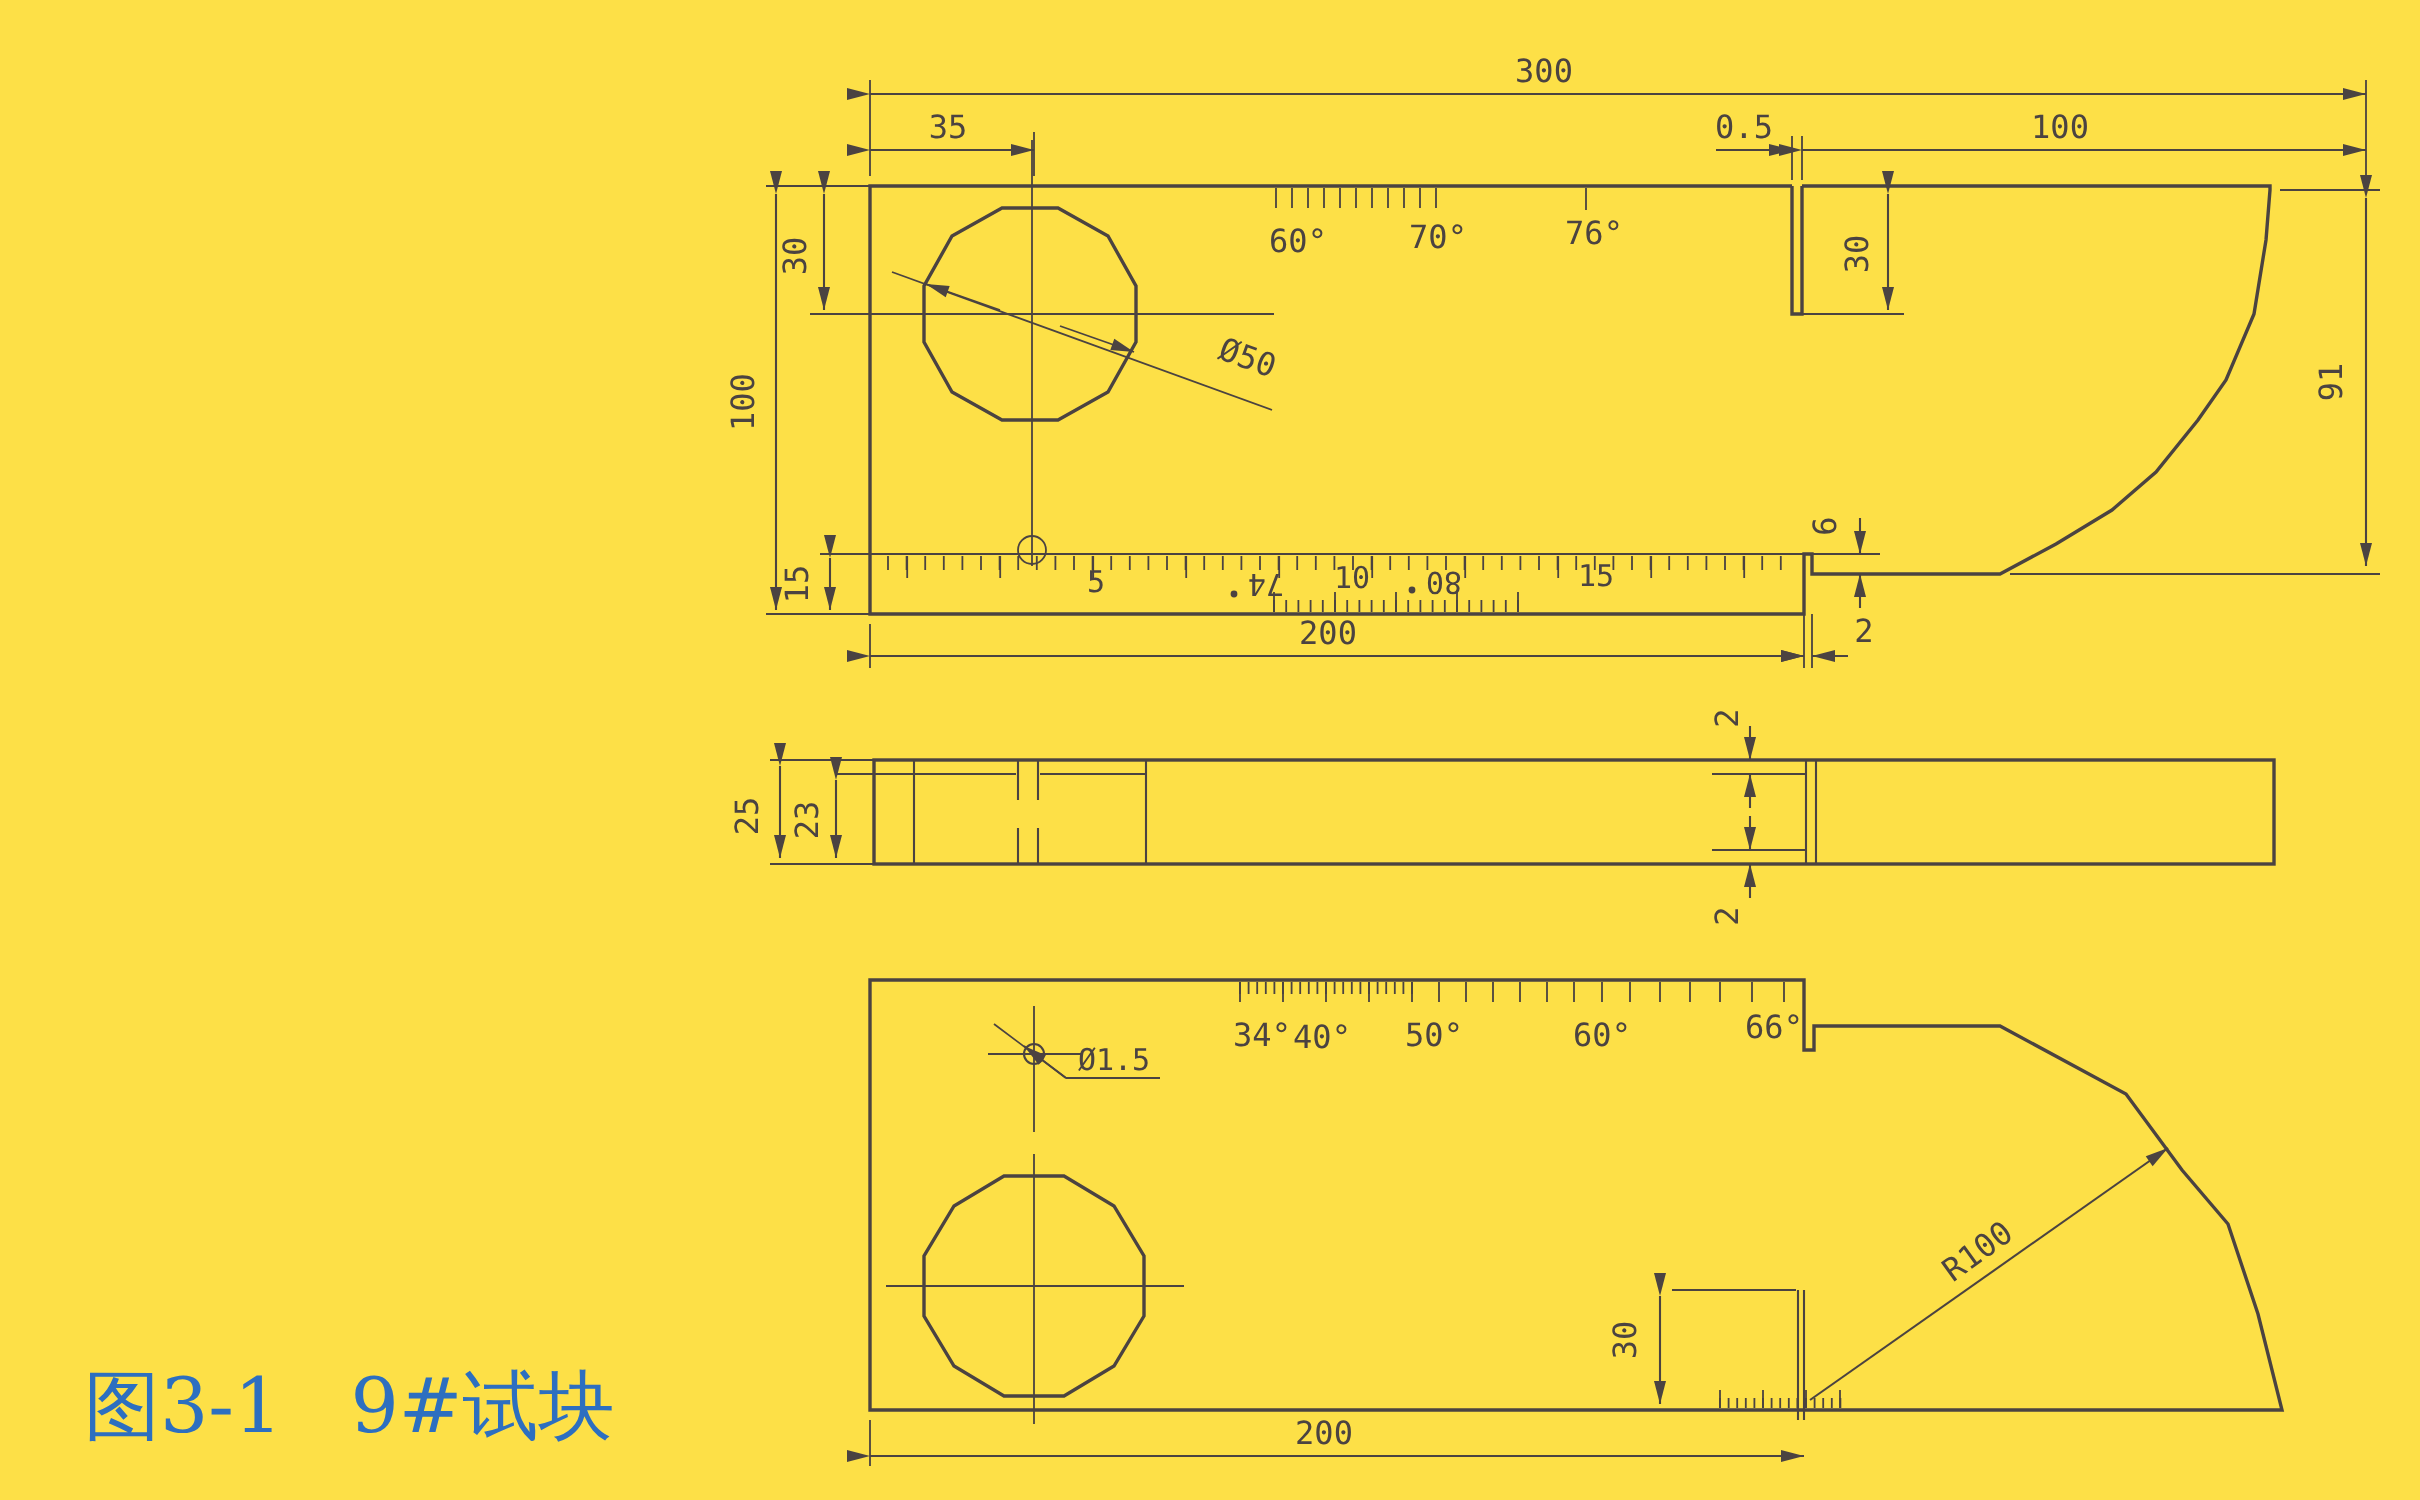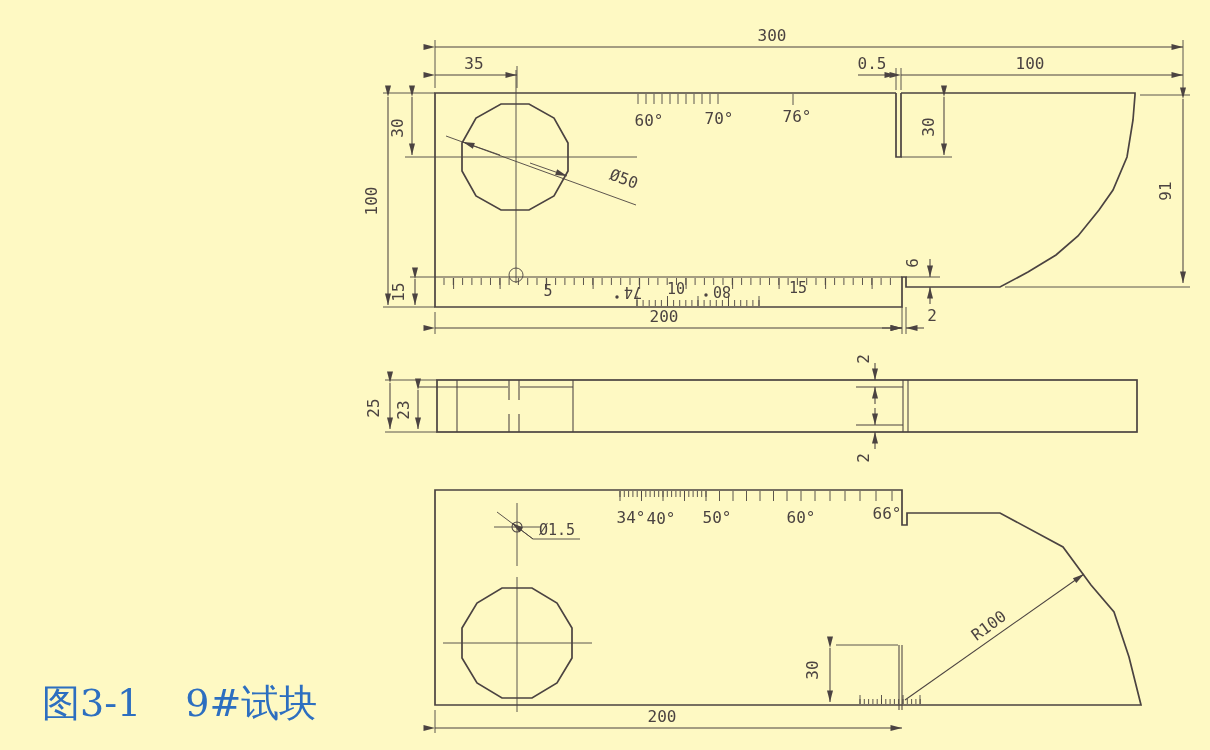--- a/index.html
+++ b/index.html
@@ -1,26 +1,26 @@
 <!DOCTYPE html>
 <html><head>
 <meta charset="utf-8">
 <style>
   html,body{margin:0;padding:0;background:#fff;}
-  .stage{position:relative;width:1210px;height:750px;background:#fef9c3;overflow:hidden;
+  .stage{position:relative;width:1210px;height:750px;background:#fde047;overflow:hidden;
          font-family:"DejaVu Sans Mono","Liberation Mono",monospace;}
   svg{position:absolute;left:0;top:0;}
   .ol{fill:none;stroke:#4b4341;stroke-width:1.7;stroke-linejoin:miter;}
   .tl{fill:none;stroke:#4b4341;stroke-width:1.05;}
   .cl{fill:none;stroke:#4b4341;stroke-width:0.9;}
   text{fill:#4b4341;font-size:16px;font-family:"DejaVu Sans Mono","Liberation Mono",monospace;}
   .sm{font-size:15px;}
   .caption{position:absolute;left:42px;top:678px;color:#2d6fc0;font-size:38px;
            font-family:"DejaVu Serif","Liberation Serif",serif;white-space:nowrap;}
-  .caption .fig{margin-right:44px;}
+  .caption .fig{margin-right:34px;}
 </style>
 </head>
 <body>
 
 <div class="stage">
 <svg width="1210" height="750" viewBox="0 0 1210 750">
   <defs>
     <marker id="ar" markerWidth="13" markerHeight="8" refX="12" refY="4" orient="auto" markerUnits="userSpaceOnUse">
       <path d="M0.5,1 L12,4 L0.5,7 Z" fill="#4b4341"></path>
     </marker>

